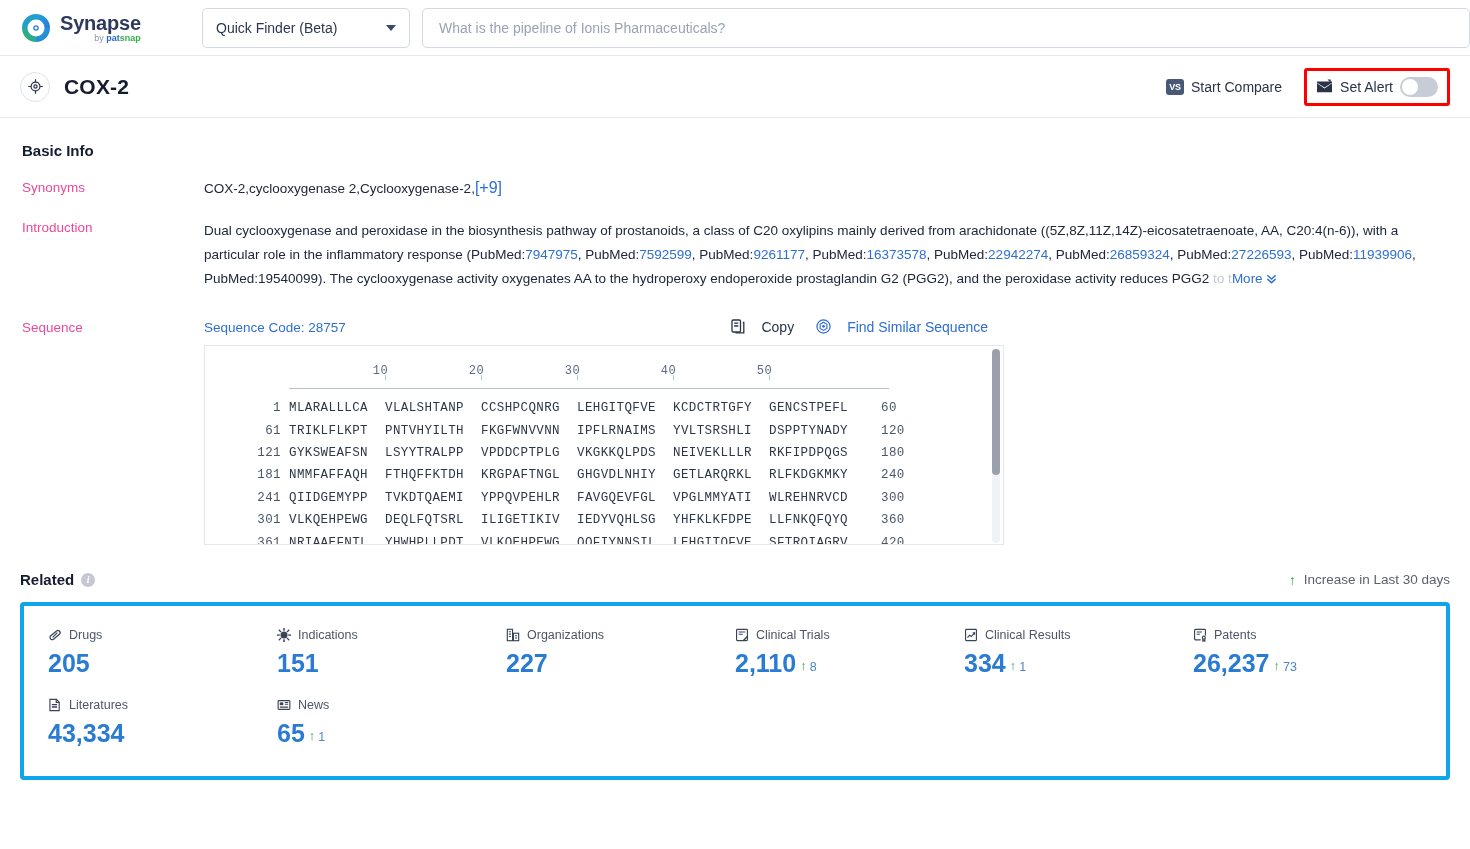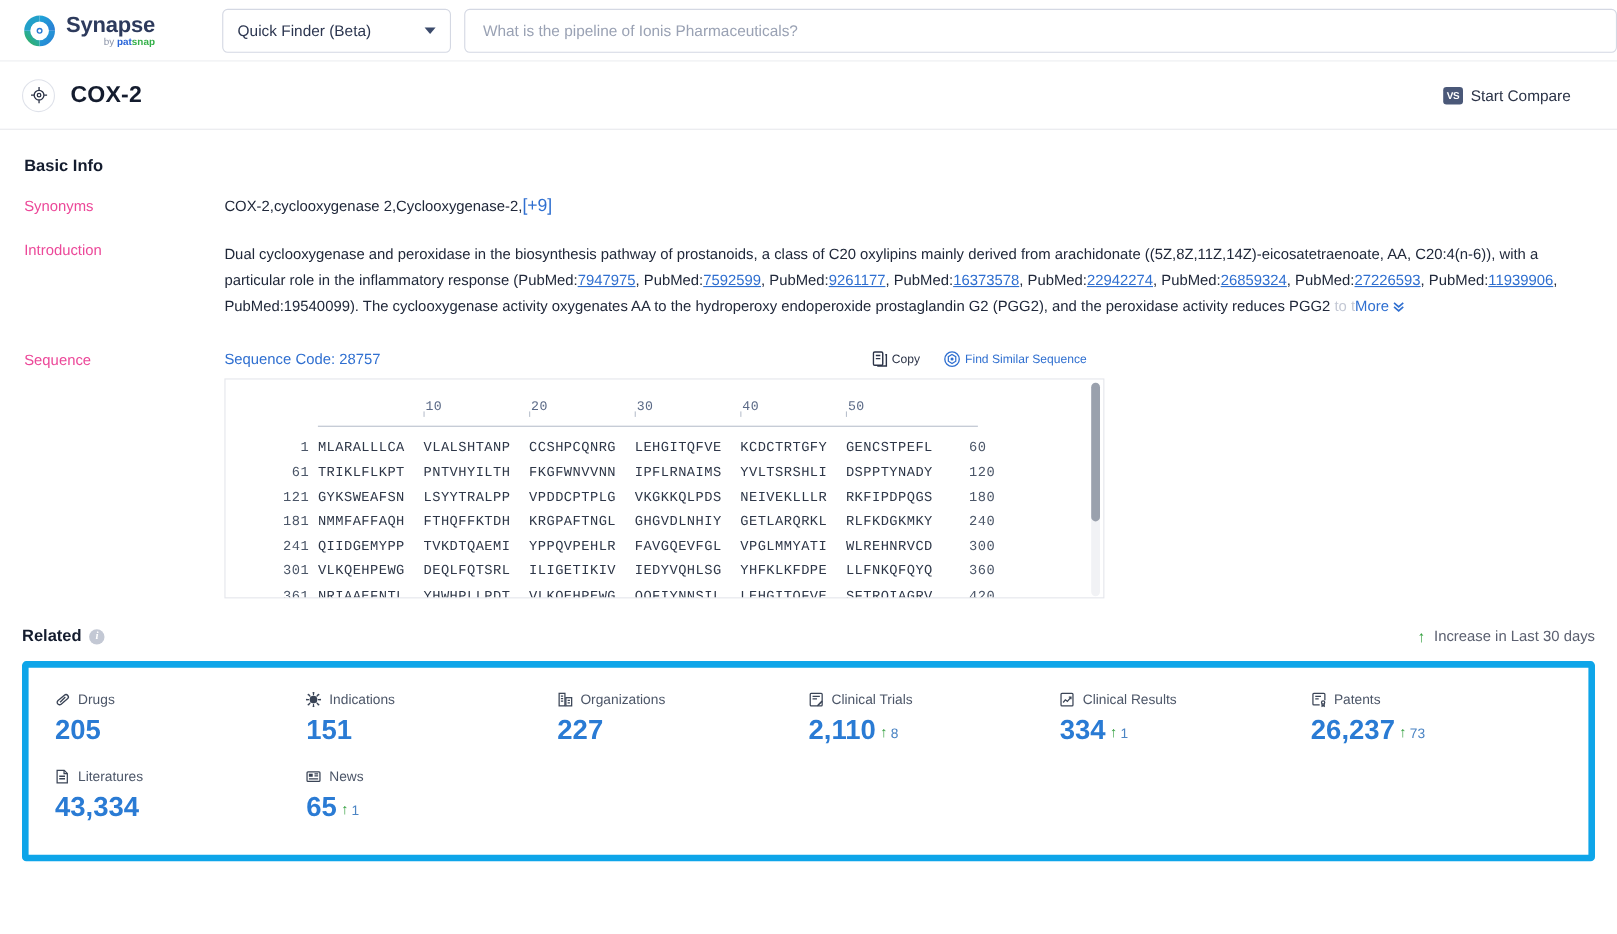--- a/index.html
+++ b/index.html
@@ -140,43 +140,43 @@
 
   .row { display: flex; margin-top: 20px; }
   .row-label {
     width: 184px; flex: none;
     font-size: 13.5px; color: #ec4899;
     padding-top: 1px; padding-left: 2px;
   }
   .row-body { flex: 1; }
   .syn-text { font-size: 13.5px; color: #20283a; }
   .link { color: #2f6fd0; text-decoration: none; cursor: pointer; }
-  .link-u { color: #2f6fd0; text-decoration: underline; cursor: pointer; }
+  .link-u { color: #2f6fd0; cursor: pointer; }
 
   .intro-text {
     font-size: 13.5px; color: #20283a; line-height: 24px;
     max-width: 1245px;
     position: relative;
   }
   .fade-tail { color: #c3c8d4; }
   .more-link {
     color: #2f6fd0; cursor: pointer; white-space: nowrap;
   }
   .chev-dbl { display: inline-block; vertical-align: -2px; margin-left: 2px; }
 
   
   .seq-head {
     display: flex; align-items: center;
     font-size: 13.5px;
   }
   .seq-code { color: #2f6fd0; cursor: pointer; }
   .seq-tools { margin-left: auto; display: flex; align-items: center; gap: 22px; margin-right: 462px; }
   .seq-tool {
-    display: flex; align-items: center; gap: 4px;
-    font-size: 11px; cursor: pointer;
+    display: flex; align-items: flex-start; gap: 16px;
+    font-size: 14px; cursor: pointer;
   }
   .seq-copy { color: #2b3347; }
   .seq-find { color: #2f6fd0; }
 
   .seq-panel {
     margin-top: 10px;
     width: 800px; height: 200px;
     border: 1px solid #e4e6ec;
     background: #fff;
     position: relative;
@@ -190,21 +190,21 @@
     letter-spacing: 0.4px;
   }
   .seq-ruler {
     display: flex; padding-left: 84px;
     color: #5b6a87; font-size: 12px;
     height: 16px; position: relative;
   }
   .seq-ruler .tick {
     width: 96px; text-align: right; position: relative;
   }
-  .seq-ruler .tick span { position: relative; left: 17px; text-align: right; }
+  .seq-ruler .tick span { position: relative; left: 3px; text-align: right; }
   .seq-ruler-line {
     margin: 3px 0 0 84px; width: 600px;
     border-bottom: 1px solid #b9c0cd;
     height: 1px;
   }
   .seq-ruler-ticks {
     margin-left: 84px; width: 600px; height: 5px; position: relative;
   }
   .seq-ruler-ticks i {
     position: absolute; top: -5px; width: 1px; height: 5px; background: #b9c0cd;
@@ -235,21 +235,21 @@
   }
   .increase-note {
     margin-left: auto;
     display: flex; align-items: center; gap: 8px;
     font-size: 13.5px; color: #5b6070;
   }
   .up-arrow { color: #33a03f; font-size: 14px; font-weight: 700; line-height: 1; }
 
   .related-card {
     margin-top: 14px;
-    border: 6px solid #0ea5e9;
+    border: 4px solid #0ea5e9;
     border-radius: 4px;
     padding: 22px 0 28px 0;
     background: #fff;
   }
   .stats-grid {
     display: grid;
     grid-template-columns: repeat(6, 1fr);
     row-gap: 20px;
     padding: 0 24px;
   }
@@ -318,20 +318,33 @@
       <circle cx="10" cy="10" r="1.9"></circle>
       <path d="M10 1.4v3.2M10 15.4v3.2M1.4 10h3.2M15.4 10h3.2"></path>
     </svg>
   </span>
   <span class="entity-title">COX-2</span>
 
   <div class="header-actions">
     <div class="start-compare">
       <span class="vs-badge">VS</span>
       <span>Start Compare</span>
+    </div>
+    <div class="alert-highlight">
+      <span class="ic">
+        <svg width="17" height="15" viewBox="0 0 18 16">
+          <path d="M1 4.5 L9 10 L17 4.5 L17 14 L1 14 Z" fill="#2b3347"></path>
+          <path d="M1 4 L9 9 L17 4 L17 2.6 L1 2.6 Z" fill="#2b3347"></path>
+          <path d="M12.2 0.5 L15.6 0.5 L15.6 3.9 Z" fill="#2b3347"></path>
+        </svg>
+      </span>
+      <span class="alert-label">Set Alert</span>
+      <span class="toggle">
+          <span class="knob"></span>
+        </span>
     </div>
   </div>
 </div>
 
 <div class="content">
 
   <div class="section-title">
     <span>Basic Info</span>
   </div>
 

